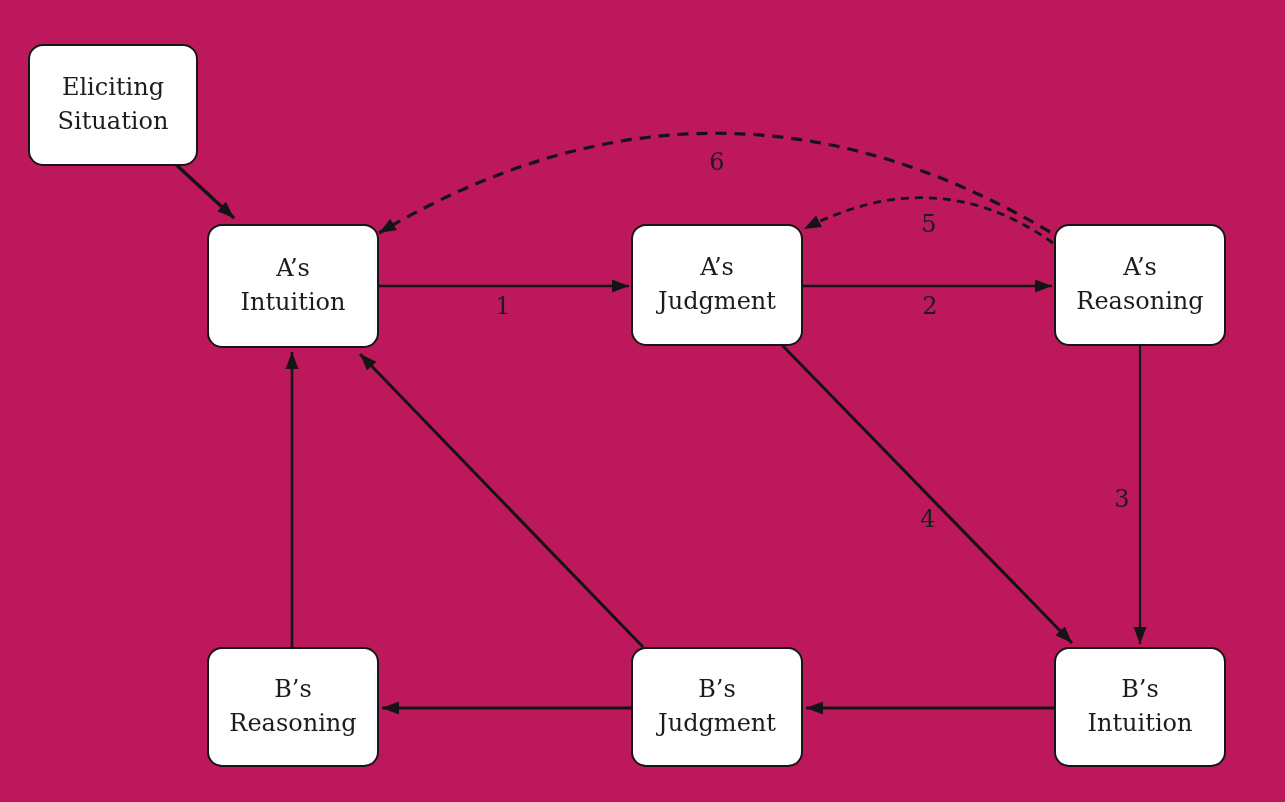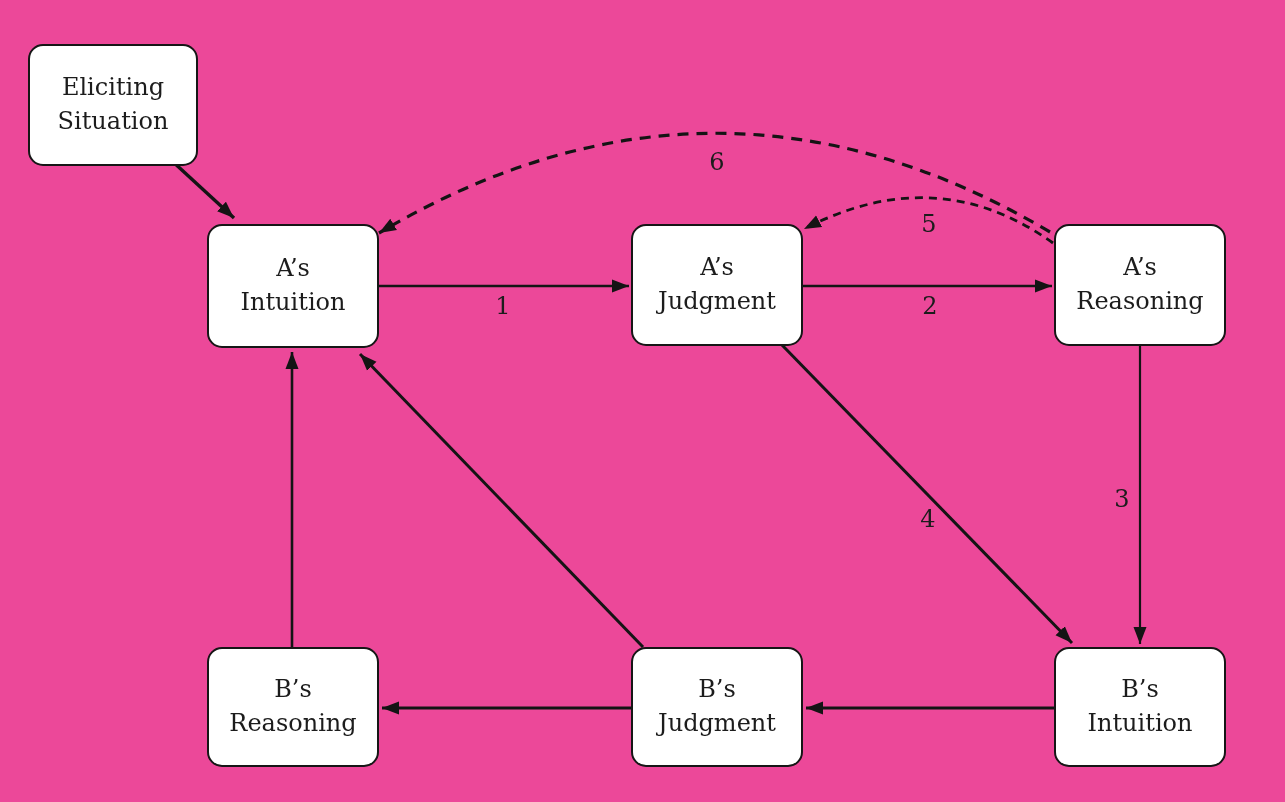--- a/index.html
+++ b/index.html
@@ -3,21 +3,21 @@
 <meta charset="utf-8">
 <style>
   html, body {
     margin: 0;
     padding: 0;
     background: #ffffff;
   }
   .stage {
     width: 1285px;
     height: 802px;
-    background: #ec4899;
+    background: #be185d;
     position: relative;
     overflow: hidden;
   }
   svg {
     display: block;
   }
   .node-box {
     fill: #ffffff;
     stroke: #161616;
     stroke-width: 2;

